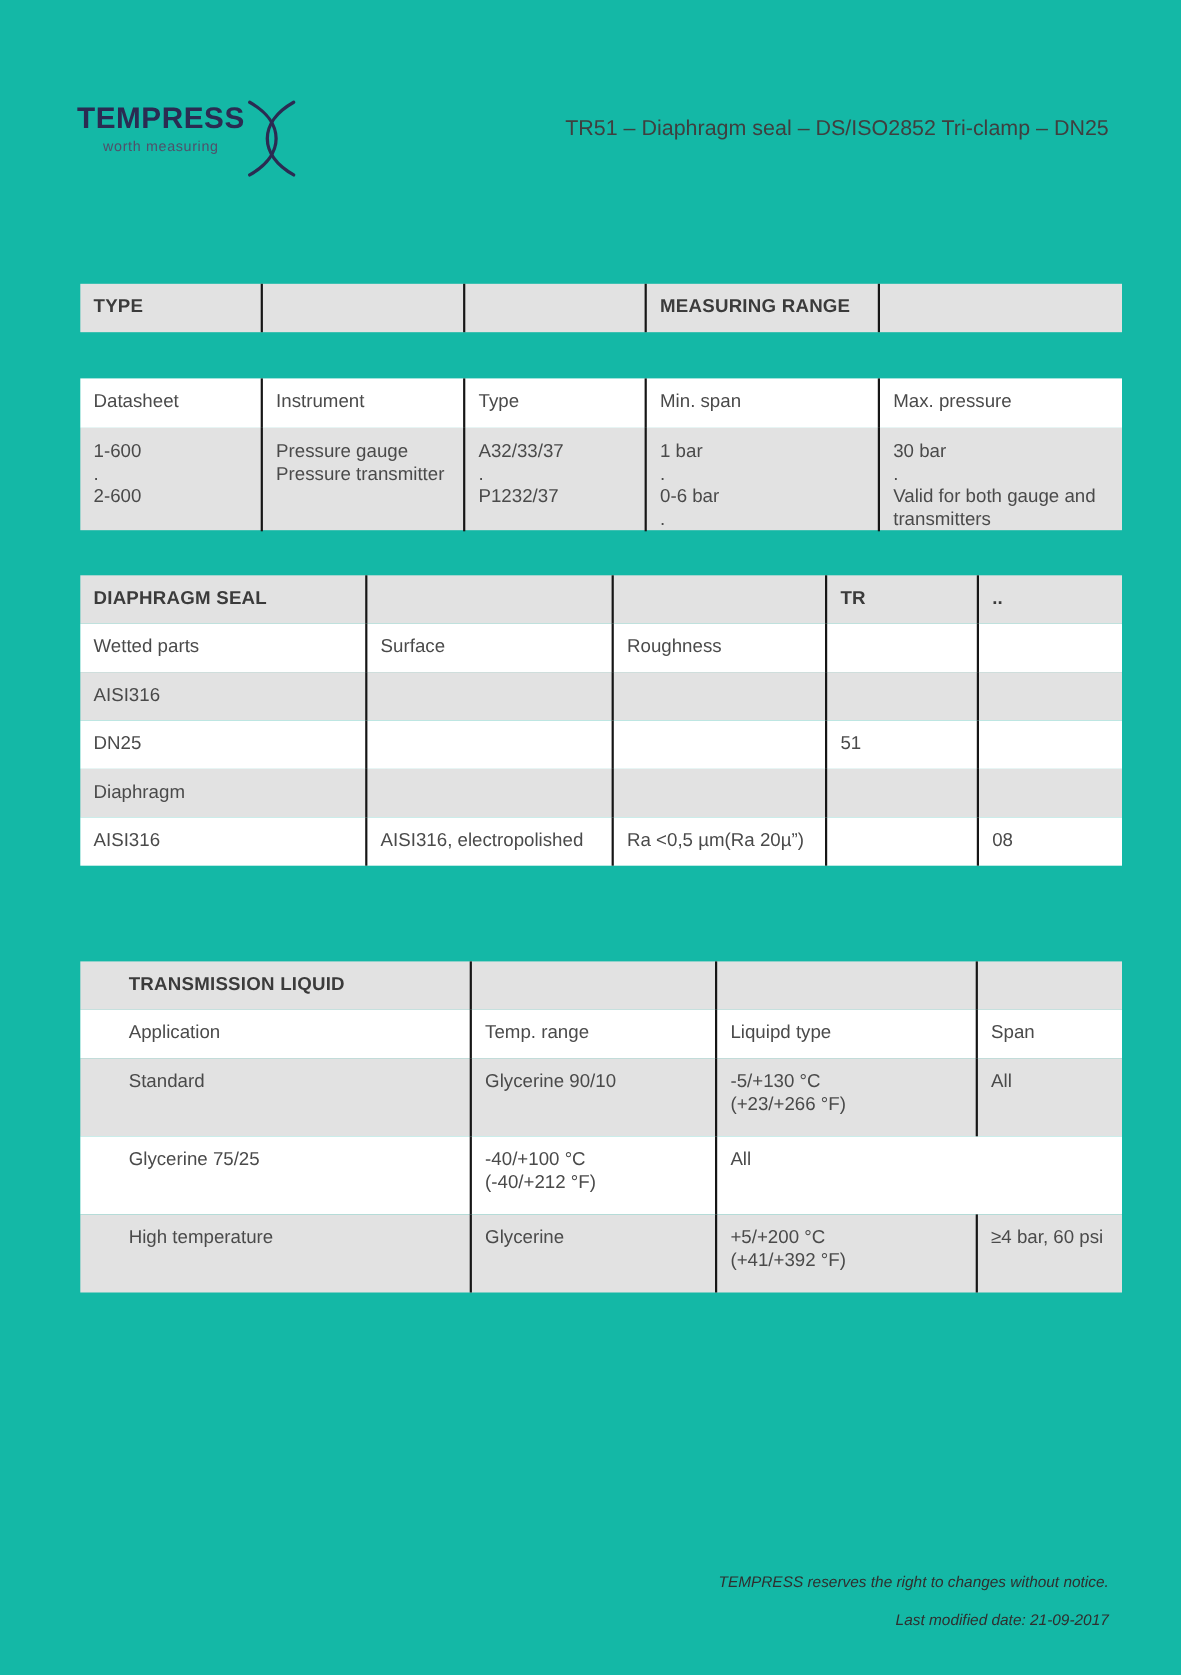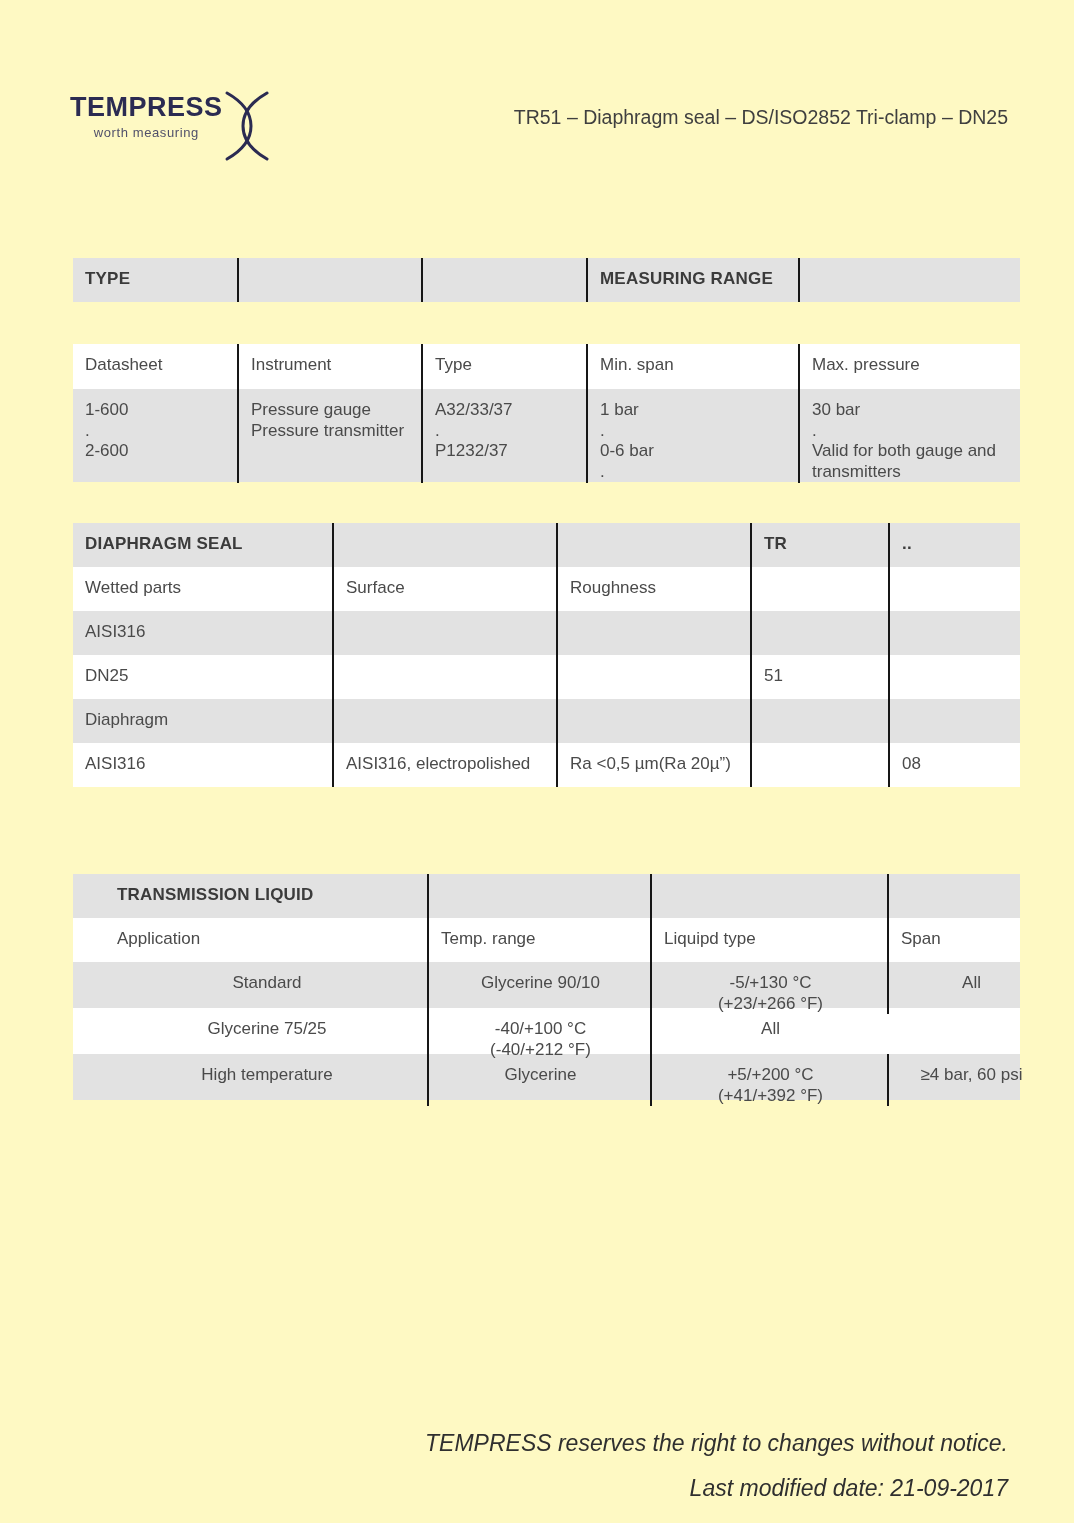--- a/index.html
+++ b/index.html
@@ -1,18 +1,18 @@
 <!DOCTYPE html>
 <html><head>
 <meta charset="utf-8">
 <style>
   * { margin:0; padding:0; box-sizing:border-box; }
   body { background:#ffffff; }
   .page {
-    position:relative; width:1074px; height:1523px; background:#fef9c3;
+    position:relative; width:1074px; height:1523px; background:#14b8a6;
     font-family:"Liberation Sans","DejaVu Sans",sans-serif; overflow:hidden;
   }
   
   .logo { position:absolute; left:70px; top:92px; display:flex; align-items:flex-start; }
   .logo-textblock { display:flex; flex-direction:column; align-items:center; }
   .logo-name { font-size:27px; font-weight:bold; color:#2b2b52; letter-spacing:0.5px; }
   .logo-tagline { font-size:13px; color:#50506a; letter-spacing:0.6px; margin-top:2px; }
   .logo-mark { margin-left:-8px; margin-top:-2px; }
   .doc-title {
     position:absolute; top:106px; right:66px; font-size:19.5px; color:#3f3f3f;
@@ -21,34 +21,34 @@
   .tbl { position:absolute; left:73px; width:947px; }
   .t1 { top:258px; }
   .t2 { top:523px; }
   .t3 { top:874px; }
   .row { display:grid; width:947px; }
   .t1 .row { grid-template-columns:164px 184px 165px 212px 222px; }
   .t2 .row { grid-template-columns:259px 224px 194px 138px 132px; }
   .t3 .row { grid-template-columns:322px 223px 237px 165px;padding-left:32px; }
   .h44 { height:44px; }
   .h45 { height:45px;margin-top:42px; }
-  .h61 { height:46px;text-align:center; }
+  .h61 { height:71px; }
   .h93 { height:93px; }
   .gray { background:#e2e2e2; }
   .white { background:#ffffff; }
   .cell {
     padding:11px 10px 0 12px; font-size:17px; color:#4a4a4a;
     line-height:1.22; white-space:pre-line; overflow:visible;
   }
   .cell:not(:first-child) { border-left:2px solid #161616; }
   .hdr { font-weight:bold; color:#3b3b3b; letter-spacing:0.2px; }
   
   .footer {
     position:absolute; right:66px; top:1430px; text-align:right;
-    font-style:italic; color:#2f2f2f; font-size:23px;
+    font-style:italic; color:#2f2f2f; font-size:14px;
   }
   .footer-line2 { margin-top:18px;text-align:right; }
 </style>
 </head>
 <body>
 
 <div class="page">
 
   <div class="logo">
     <div class="logo-textblock">

